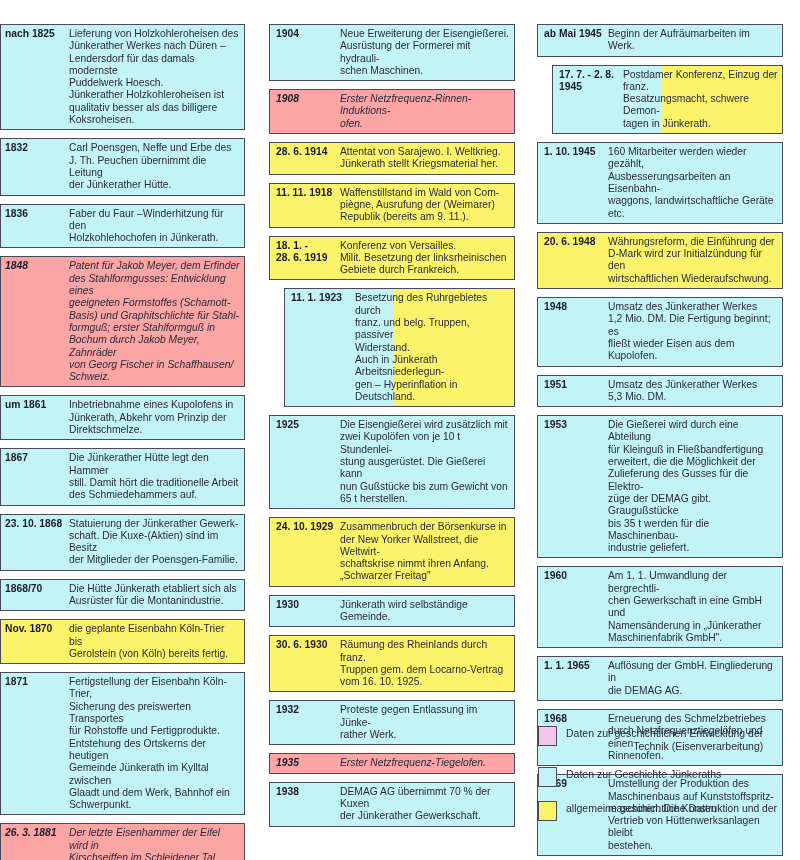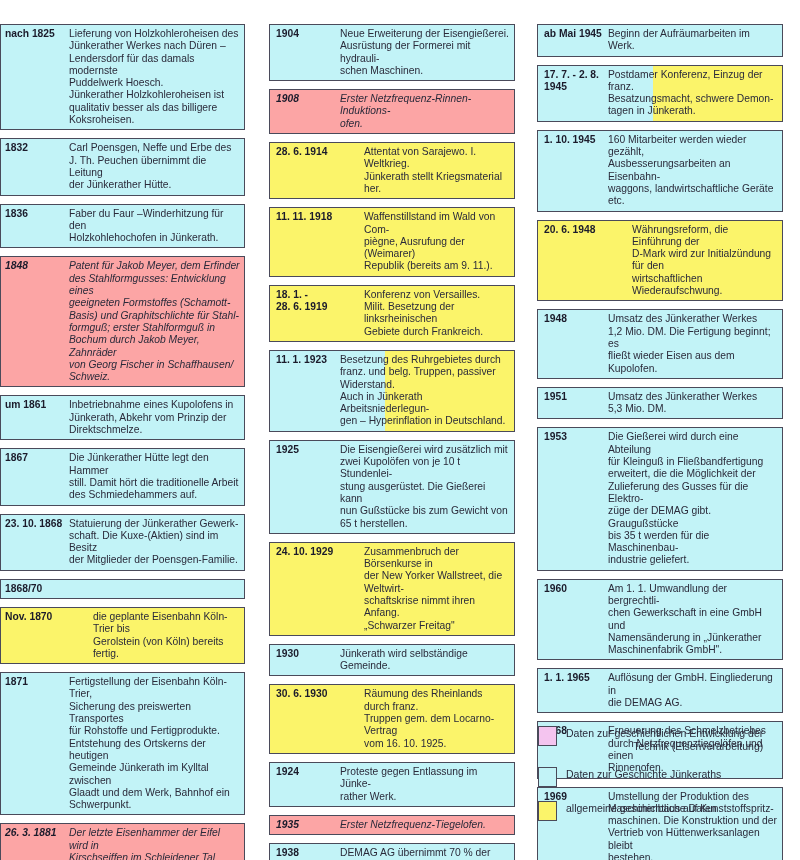--- a/index.html
+++ b/index.html
@@ -7,22 +7,22 @@
          font-family:"Liberation Sans", sans-serif; color:#2a2a3a; }
   .col { position:absolute; top:24px; }
   .col-left { left:0; width:245px; }
   .col-mid { left:269px; width:246px; }
   .col-right { left:537px; width:246px; }
   .entry { position:relative; display:flex; border:1.5px solid #4a4a5a;
            margin-bottom:8px; box-sizing:border-box; padding:3px 4px 3px 6px;
            font-size:10.3px; line-height:12.3px; }
   .entry.cyan { background:#c2f3f7; }
   .entry.pink { background:#fca5a5;font-style:italic; }
-  .entry.yellow { background:#fbf46a;gap:24px; }
-  .entry.split-cy { background:linear-gradient(90deg,#c2f3f7 0,#c2f3f7 var(--split,50%),#fbf46a var(--split,50%)); }
+  .entry.yellow { background:#fbf46a; }
+  .entry.split-cy { background:linear-gradient(90deg,#c2f3f7 0,#c2f3f7 var(--split,50%),#fbf46a var(--split,50%));margin-left:15px; }
   .date { flex:0 0 64px; font-weight:bold; color:#1b1b2b; white-space:pre-line; }
   .col-left .entry { padding-left:4px; }
   .text { flex:1; white-space:pre-line; }
   .legend { position:absolute; left:538px; top:726px; width:250px; }
   .legend-item { display:flex; align-items:flex-start; margin-bottom:14px; }
   .swatch { width:17px; height:18px; border:1.5px solid #4a4a5a; margin-right:9px; flex:0 0 auto; }
   .legend-label { font-size:10.5px; line-height:13px; color:#2a2a3a; white-space:pre-line; padding-top:1px;text-align:right; }
 </style>
 </head>
 <body>
@@ -73,20 +73,22 @@
 des Schmiedehammers auf.</div>
     </div>
     <div class="entry cyan" style="--split: 62%;">
       <div class="date">23. 10. 1868</div>
       <div class="text">Statuierung der Jünkerather Gewerk-
 schaft. Die Kuxe-(Aktien) sind im Besitz
 der Mitglieder der Poensgen-Familie.</div>
     </div>
     <div class="entry cyan" style="--split: 62%;">
       <div class="date">1868/70</div>
+      <div class="text">Die Hütte Jünkerath etabliert sich als
+Ausrüster für die Montanindustrie.</div>
     </div>
     <div class="entry yellow" style="--split: 62%;">
       <div class="date">Nov. 1870</div>
       <div class="text">die geplante Eisenbahn Köln-Trier bis
 Gerolstein (von Köln) bereits fertig.</div>
     </div>
     <div class="entry cyan" style="--split: 62%;">
       <div class="date">1871</div>
       <div class="text">Fertigstellung der Eisenbahn Köln-Trier,
 Sicherung des preiswerten Transportes
@@ -160,21 +162,21 @@
       <div class="date">1930</div>
       <div class="text">Jünkerath wird selbständige Gemeinde.</div>
     </div>
     <div class="entry yellow" style="--split: 47%;">
       <div class="date">30. 6. 1930</div>
       <div class="text">Räumung des Rheinlands durch franz.
 Truppen gem. dem Locarno-Vertrag
 vom 16. 10. 1925.</div>
     </div>
     <div class="entry cyan" style="--split: 47%;">
-      <div class="date">1924</div>
+      <div class="date">1932</div>
       <div class="text">Proteste gegen Entlassung im Jünke-
 rather Werk.</div>
     </div>
     <div class="entry pink" style="--split: 47%;">
       <div class="date">1935</div>
       <div class="text">Erster Netzfrequenz-Tiegelofen.</div>
     </div>
     <div class="entry cyan" style="--split: 47%;">
       <div class="date">1938</div>
       <div class="text">DEMAG AG übernimmt 70 % der Kuxen

